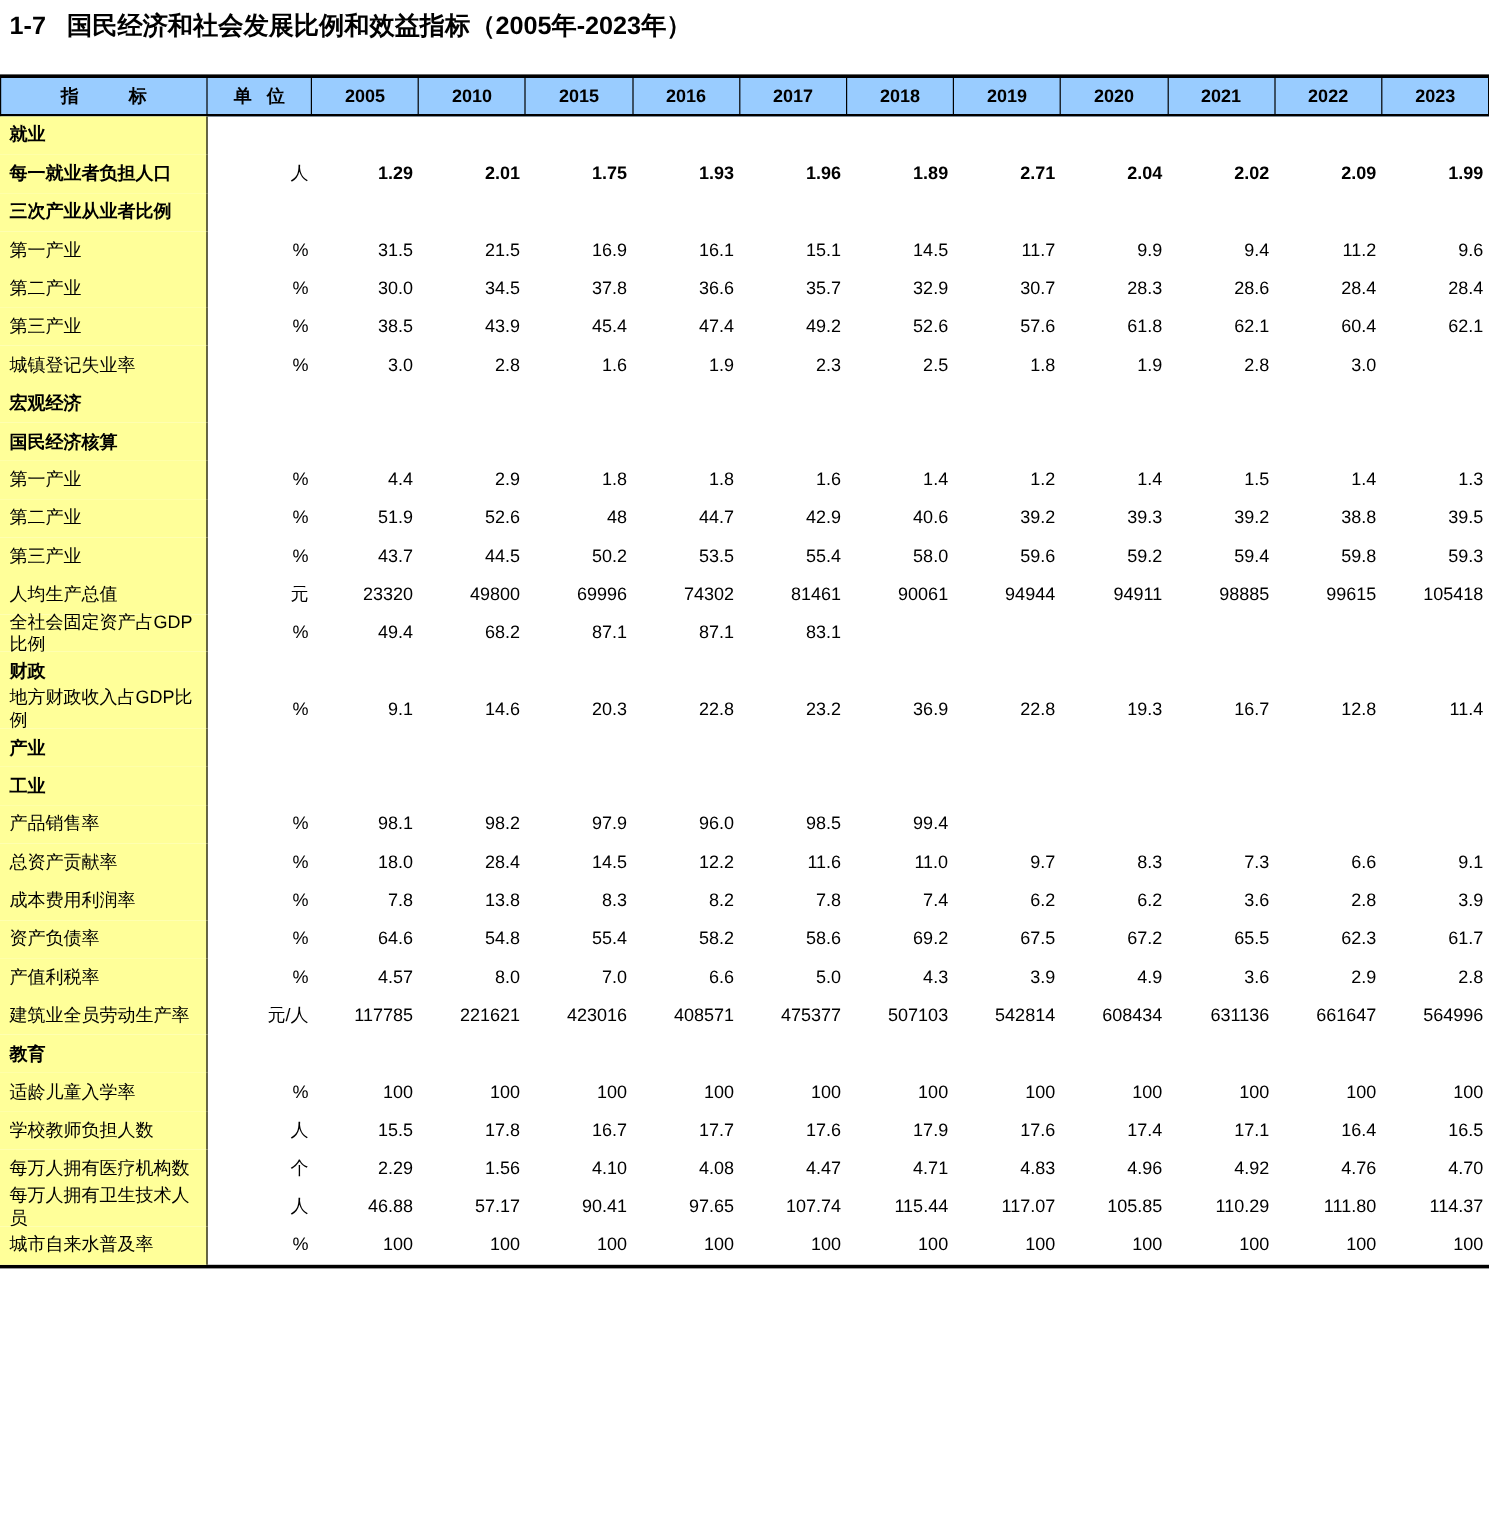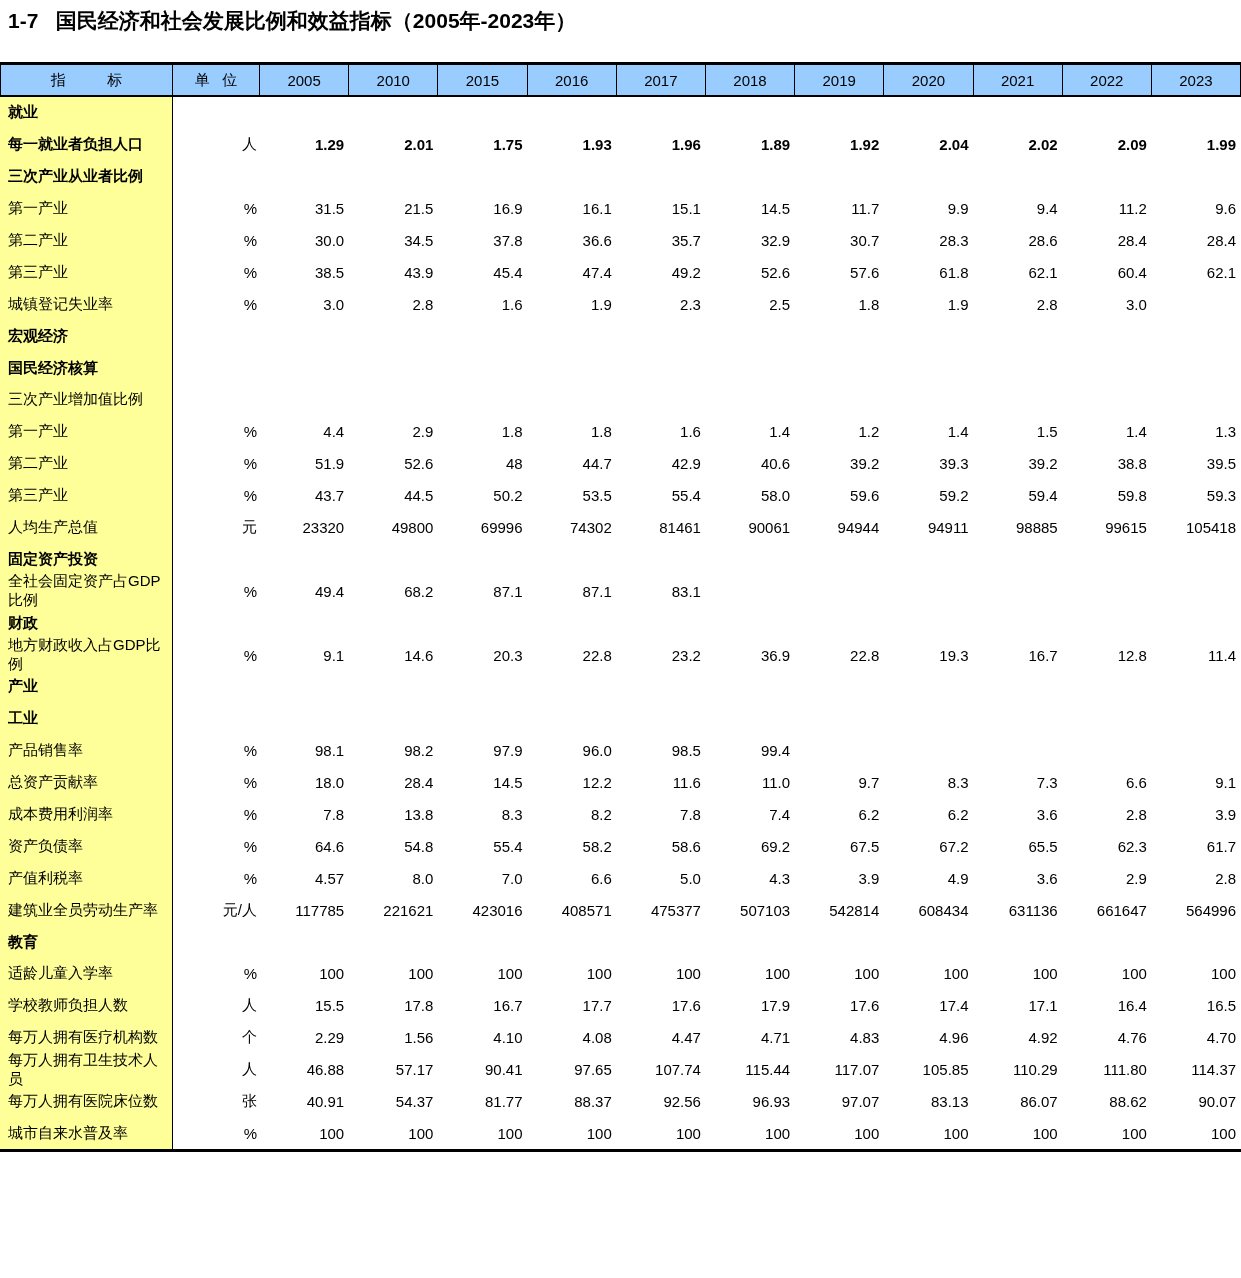--- a/index.html
+++ b/index.html
@@ -8,21 +8,21 @@
     --line:#000000;
   }
   *{box-sizing:border-box;margin:0;padding:0;}
   html,body{width:1241px;background:#ffffff;}
   body{height:1278px;font-family:"Liberation Sans",sans-serif;color:#000;position:relative;}
   .title{position:absolute;left:8px;top:7px;font-size:21px;font-weight:bold;white-space:pre;
          font-family:"Liberation Sans",sans-serif;}
   .table{position:absolute;left:0;top:62px;width:1241px;
          border-top:3px solid var(--line);}
   .header-row{display:flex;height:32px;background:var(--header-bg);
-              border-bottom:2px solid var(--line);border-left:1px solid var(--line);}
+              border-bottom:2px solid var(--line);border-left:1px solid var(--line);font-weight:bold;}
   .h-cell{border-right:1px solid var(--line);display:flex;align-items:center;justify-content:center;
           font-size:15px;white-space:pre;}
   .h-ind{width:172px;}
   .h-unit{width:87px;}
   .h-year{flex:1 1 0;}
   .tbody{border-bottom:3px solid var(--line);}
   .row{display:flex;height:31.9px;}
   .cell{display:flex;align-items:center;font-size:15px;}
   .cell.ind{width:173px;background:var(--indicator-bg);border-right:1px solid var(--line);
             padding-left:8px;}
@@ -71,21 +71,21 @@
       </div>
       <div class="row">
         <div class="cell ind b">每一就业者负担人口</div>
         <div class="cell unit">人</div>
         <div class="cell val b">1.29</div>
         <div class="cell val b">2.01</div>
         <div class="cell val b">1.75</div>
         <div class="cell val b">1.93</div>
         <div class="cell val b">1.96</div>
         <div class="cell val b">1.89</div>
-        <div class="cell val b">1.92</div>
+        <div class="cell val b">2.71</div>
         <div class="cell val b">2.04</div>
         <div class="cell val b">2.02</div>
         <div class="cell val b">2.09</div>
         <div class="cell val b">1.99</div>
       </div>
       <div class="row">
         <div class="cell ind b">三次产业从业者比例</div>
         <div class="cell unit"></div>
         <div class="cell val"></div>
         <div class="cell val"></div>
@@ -169,35 +169,20 @@
         <div class="cell val"></div>
         <div class="cell val"></div>
         <div class="cell val"></div>
         <div class="cell val"></div>
         <div class="cell val"></div>
         <div class="cell val"></div>
         <div class="cell val"></div>
       </div>
       <div class="row">
         <div class="cell ind b">国民经济核算</div>
-        <div class="cell unit"></div>
-        <div class="cell val"></div>
-        <div class="cell val"></div>
-        <div class="cell val"></div>
-        <div class="cell val"></div>
-        <div class="cell val"></div>
-        <div class="cell val"></div>
-        <div class="cell val"></div>
-        <div class="cell val"></div>
-        <div class="cell val"></div>
-        <div class="cell val"></div>
-        <div class="cell val"></div>
-      </div>
-      <div class="row">
-        <div class="cell ind">三次产业增加值比例</div>
         <div class="cell unit"></div>
         <div class="cell val"></div>
         <div class="cell val"></div>
         <div class="cell val"></div>
         <div class="cell val"></div>
         <div class="cell val"></div>
         <div class="cell val"></div>
         <div class="cell val"></div>
         <div class="cell val"></div>
         <div class="cell val"></div>
@@ -258,35 +243,20 @@
         <div class="cell val">74302</div>
         <div class="cell val">81461</div>
         <div class="cell val">90061</div>
         <div class="cell val">94944</div>
         <div class="cell val">94911</div>
         <div class="cell val">98885</div>
         <div class="cell val">99615</div>
         <div class="cell val">105418</div>
       </div>
       <div class="row">
-        <div class="cell ind b">固定资产投资</div>
-        <div class="cell unit"></div>
-        <div class="cell val"></div>
-        <div class="cell val"></div>
-        <div class="cell val"></div>
-        <div class="cell val"></div>
-        <div class="cell val"></div>
-        <div class="cell val"></div>
-        <div class="cell val"></div>
-        <div class="cell val"></div>
-        <div class="cell val"></div>
-        <div class="cell val"></div>
-        <div class="cell val"></div>
-      </div>
-      <div class="row">
         <div class="cell ind">全社会固定资产占GDP比例</div>
         <div class="cell unit">%</div>
         <div class="cell val">49.4</div>
         <div class="cell val">68.2</div>
         <div class="cell val">87.1</div>
         <div class="cell val">87.1</div>
         <div class="cell val">83.1</div>
         <div class="cell val"></div>
         <div class="cell val"></div>
         <div class="cell val"></div>
@@ -513,35 +483,20 @@
         <div class="cell val">97.65</div>
         <div class="cell val">107.74</div>
         <div class="cell val">115.44</div>
         <div class="cell val">117.07</div>
         <div class="cell val">105.85</div>
         <div class="cell val">110.29</div>
         <div class="cell val">111.80</div>
         <div class="cell val">114.37</div>
       </div>
       <div class="row">
-        <div class="cell ind">每万人拥有医院床位数</div>
-        <div class="cell unit">张</div>
-        <div class="cell val">40.91</div>
-        <div class="cell val">54.37</div>
-        <div class="cell val">81.77</div>
-        <div class="cell val">88.37</div>
-        <div class="cell val">92.56</div>
-        <div class="cell val">96.93</div>
-        <div class="cell val">97.07</div>
-        <div class="cell val">83.13</div>
-        <div class="cell val">86.07</div>
-        <div class="cell val">88.62</div>
-        <div class="cell val">90.07</div>
-      </div>
-      <div class="row">
         <div class="cell ind">城市自来水普及率</div>
         <div class="cell unit">%</div>
         <div class="cell val">100</div>
         <div class="cell val">100</div>
         <div class="cell val">100</div>
         <div class="cell val">100</div>
         <div class="cell val">100</div>
         <div class="cell val">100</div>
         <div class="cell val">100</div>
         <div class="cell val">100</div>

